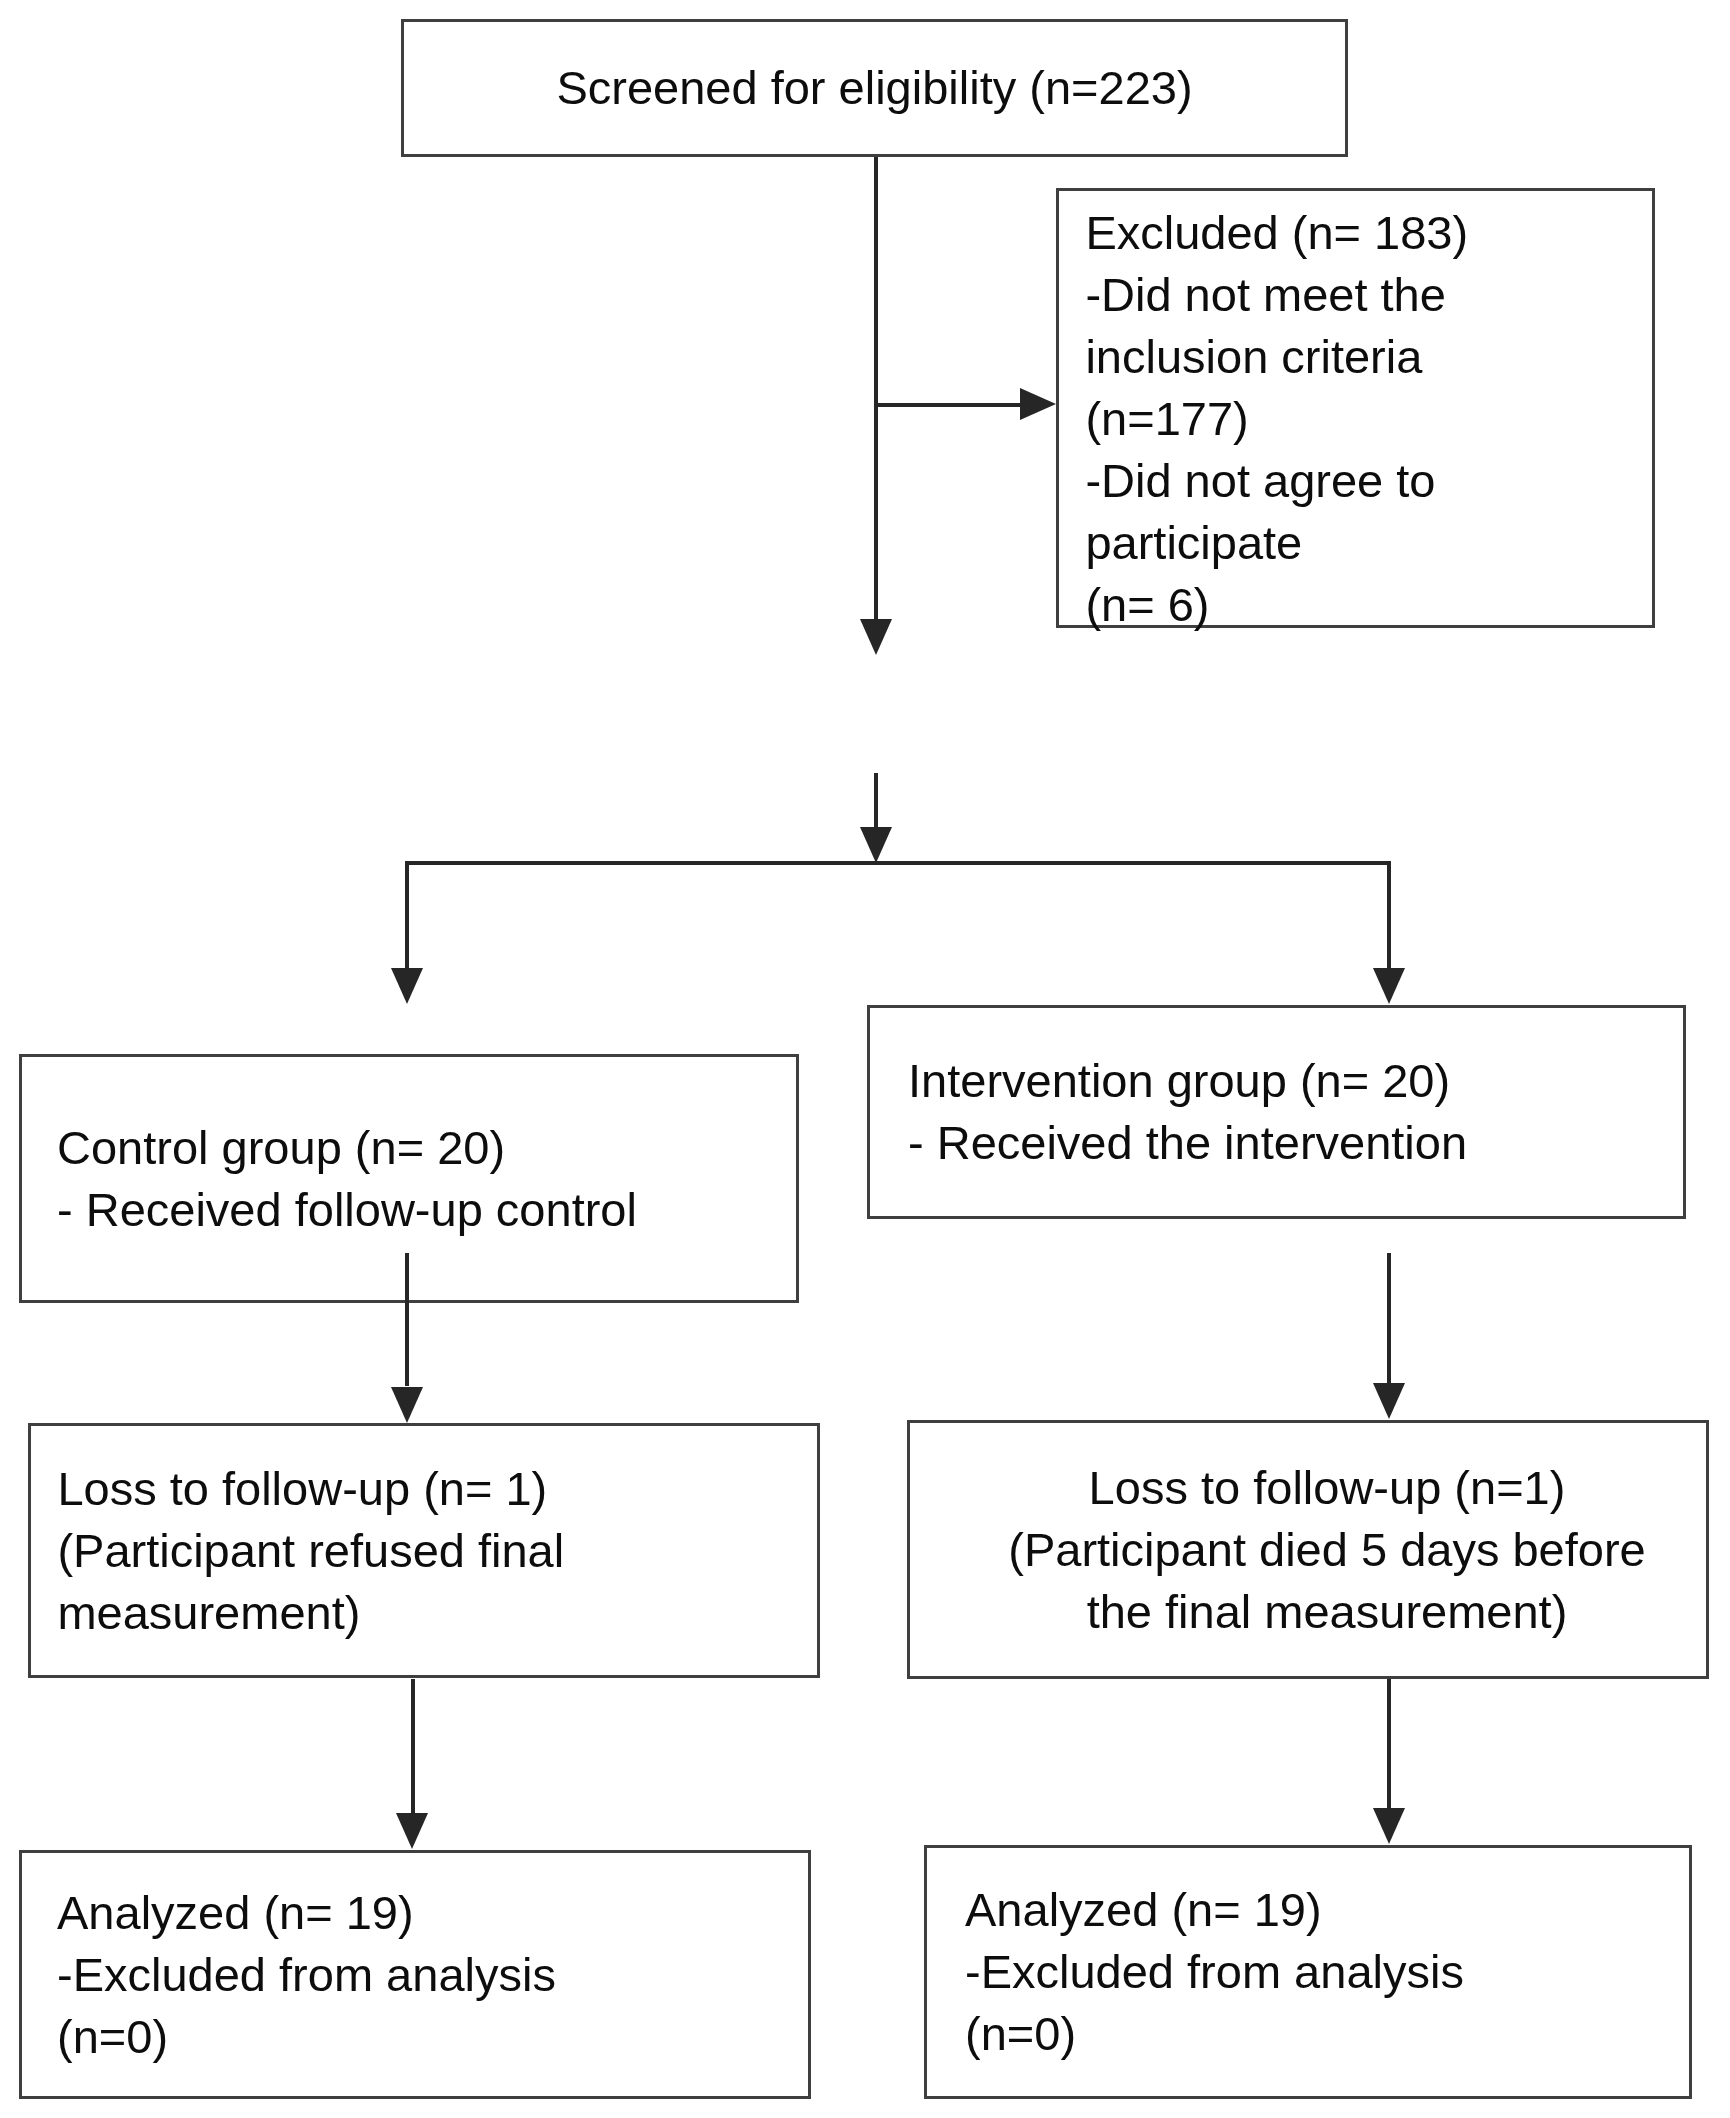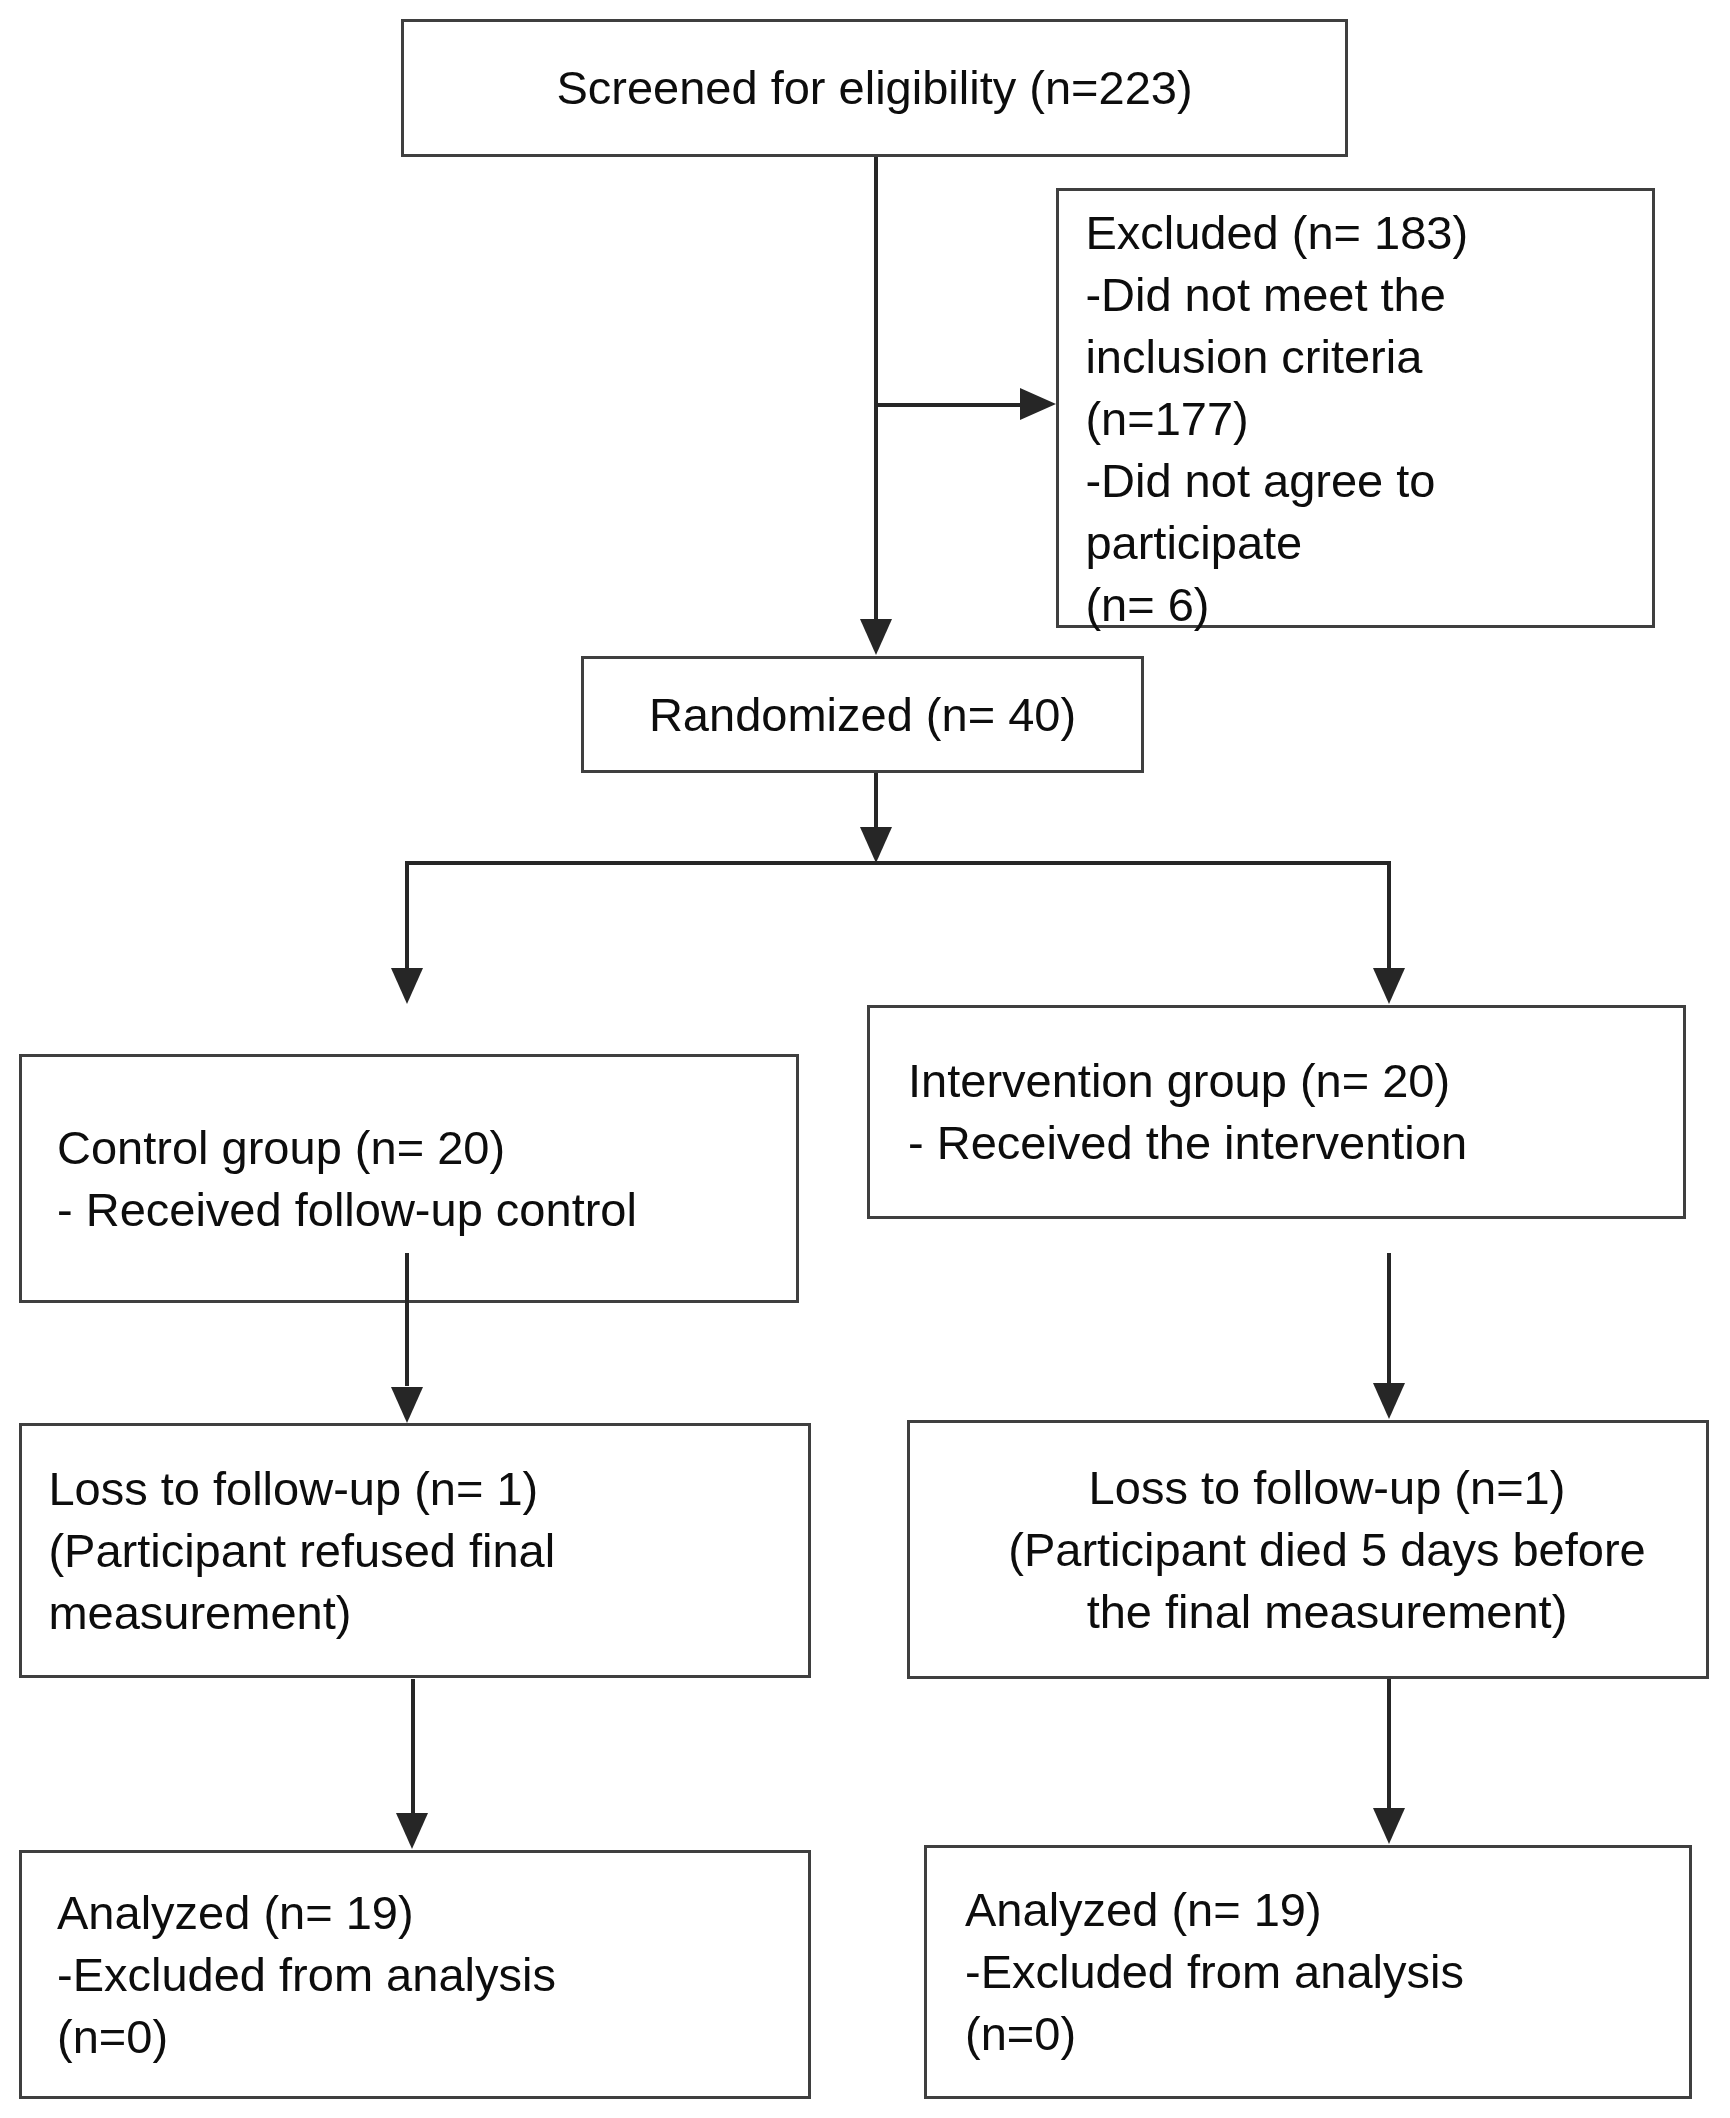--- a/index.html
+++ b/index.html
@@ -52,21 +52,21 @@
 
   
   #b-screened{left:401px;top:19px;width:947px;height:138px;}
   #b-excluded{left:1056px;top:188px;width:599px;height:440px;}
   #b-excluded .txt{padding-left:26.4px;padding-right:1px;margin-top:22px;}
   #b-randomized{left:581px;top:656px;width:563px;height:117px;}
   #b-control{left:19px;top:1054px;width:780px;height:249px;}
   #b-control .txt{padding-left:35px;}
   #b-intervention{left:867px;top:1005px;width:819px;height:214px;}
   #b-intervention .txt{padding-left:38px;}
-  #b-loss-control{left:19px;top:1423px;width:792px;height:255px;}
+  #b-loss-control{left:28px;top:1423px;width:792px;height:255px;}
   #b-loss-control .txt{padding-left:26.4px;}
   #b-loss-intervention{left:907px;top:1420px;width:802px;height:259px;}
   #b-loss-intervention .txt{padding-left:38px;text-align:center;}
   #b-analyzed-control{left:19px;top:1850px;width:792px;height:249px;}
   #b-analyzed-control .txt{padding-left:35px;}
   #b-analyzed-intervention{left:924px;top:1845px;width:768px;height:254px;}
   #b-analyzed-intervention .txt{padding-left:38px;}
 
   
   #l-trunk{left:874px;top:157px;height:462px;}
@@ -101,23 +101,20 @@
   <div class="box" id="b-excluded">
     <div class="txt">Excluded (n= 183)
 -Did not meet the
 inclusion criteria
 (n=177)
 -Did not agree to
 participate
 (n= 6)</div>
   </div>
 
-  <div class="box center" id="b-randomized">
-    <div class="txt">Randomized (n= 40)</div>
-  </div>
 
   <div class="box" id="b-control">
     <div class="txt">Control group (n= 20)
 - Received follow-up control</div>
   </div>
 
   <div class="box" id="b-intervention">
     <div class="txt">Intervention group (n= 20)
 - Received the intervention</div>
   </div>

